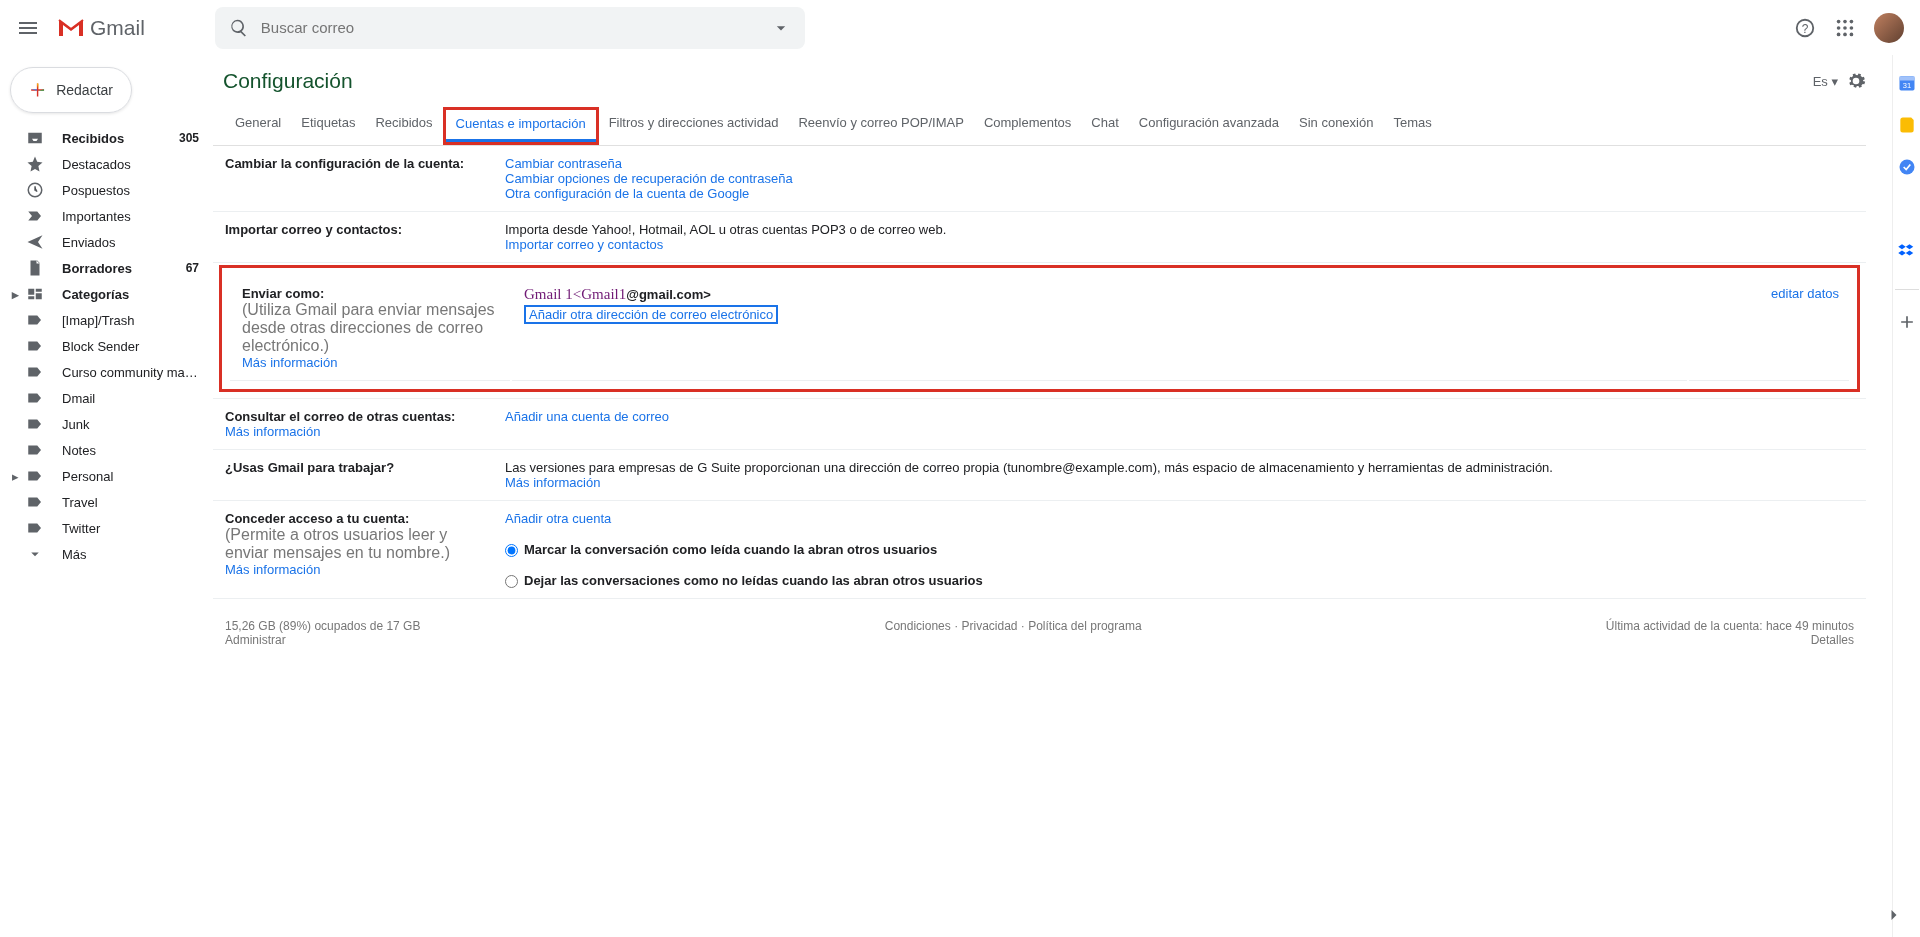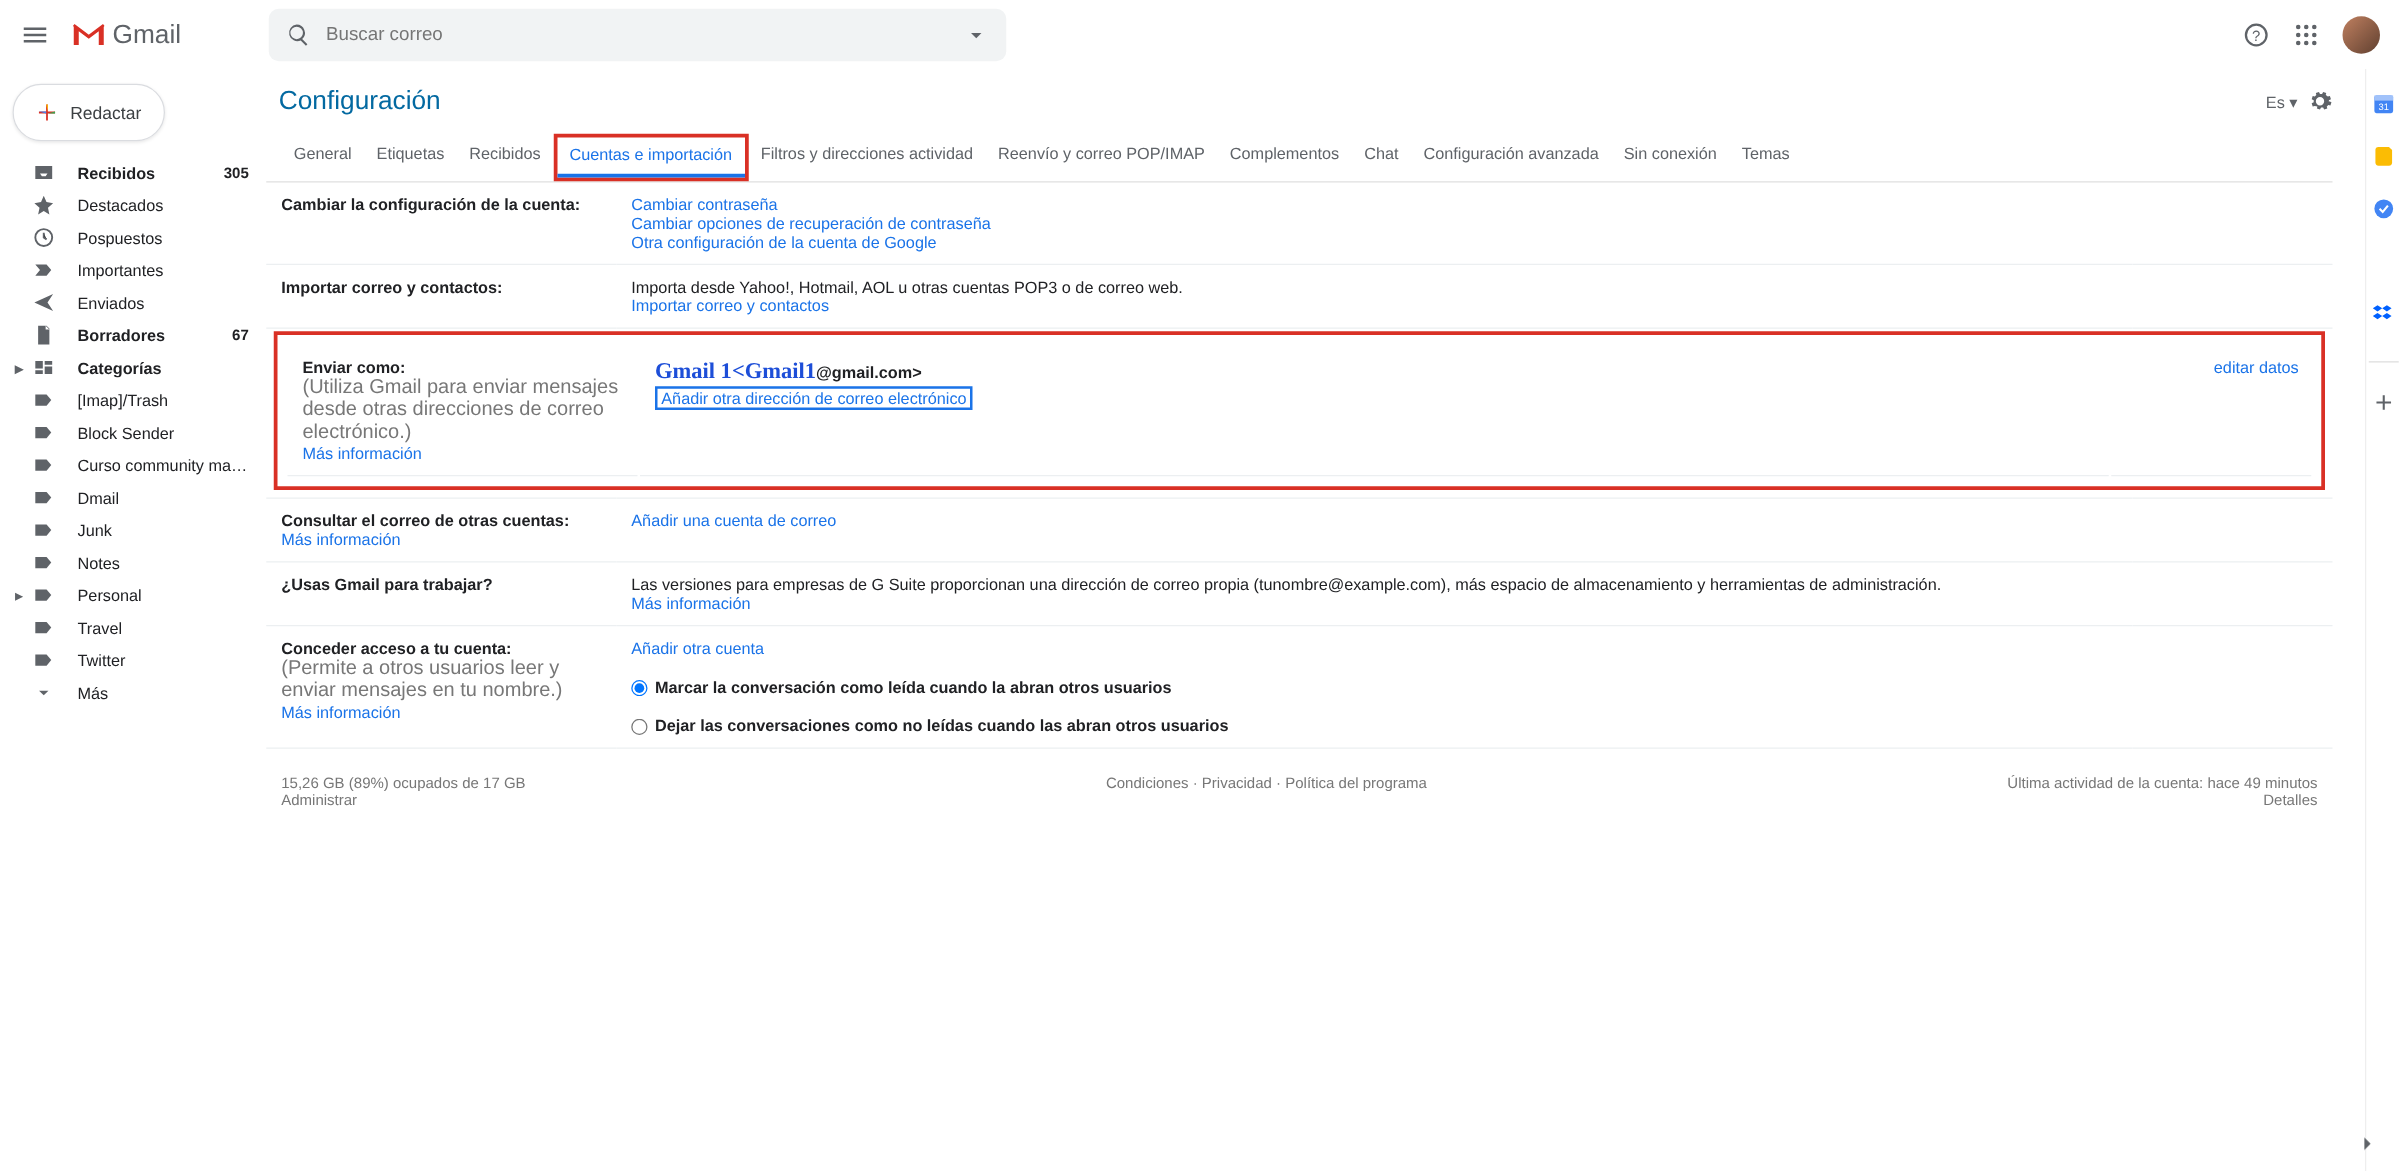--- a/index.html
+++ b/index.html
@@ -21,37 +21,37 @@
 .nav-list { list-style:none; }
 .nav-item { display:flex; align-items:center; height:26px; padding-left:26px; padding-right:14px; cursor:pointer; color:#202124; font-size:13px;}
 .nav-item .nav-icon { width:18px; height:18px; margin-right:18px; color:#5f6368; flex-shrink:0;}
 .nav-item .nav-label { flex:1; white-space:nowrap; overflow:hidden; text-overflow:ellipsis;}
 .nav-item .nav-count { font-size:12px; color:#5f6368;}
 .nav-item.bold .nav-label, .nav-item.bold .nav-count { font-weight:bold; color:#202124;}
 .chev { width:12px; margin-left:-14px; margin-right:2px; color:#5f6368; visibility:hidden;}
 .nav-item.hasChev .chev { visibility:visible;}
 .main { flex:1; padding-right:54px;}
 .title-row { display:flex; align-items:center; padding:14px 0 8px 10px;}
-.title-row h2 { font-size:21px; font-weight:normal; color:#0369a1;}
+.title-row h2 { font-size:21px; font-weight:normal; color:#14532d;}
 .title-right { margin-left:auto; display:flex; align-items:center; gap:8px; color:#5f6368; font-size:13px;}
 .gear { width:20px; height:20px; color:#5f6368;}
 .tabs-wrap { border-bottom:1px solid #e0e0e0;}
 .tabs { display:flex; gap:0; padding-left:12px; padding-top:6px;}
 .tabs .tab { padding:8px 10px 10px; font-size:13px; color:#5f6368; cursor:pointer; white-space:nowrap;}
 .red-box-tab { border:3px solid #d93025; padding:0 !important; }
 .red-box-tab .inner { padding:6px 10px 8px; display:block; color:#1a73e8; border-bottom:3px solid #1a73e8;}
 .settings-table { width:100%; border-collapse:collapse;}
 .settings-table td { vertical-align:top; padding:10px 10px 10px 12px; font-size:13px;}
 .settings-table tr.sep td { border-bottom:1px solid #eceff1;}
 .leftcol { width:280px;}
 .rightaction { width:160px; text-align:right;}
 a.link { color:#1a73e8; text-decoration:none; cursor:pointer;}
 .subtext { font-size:16px; color:#777;}
 .bold { font-weight:bold;}
-.redlabel { color:#1d4ed8; font-weight:bold; font-family: 'Times New Roman', serif; font-size:18px;}
+.redlabel { color:#701a75; font-weight:normal; font-family: 'Times New Roman', serif; font-size:15px;}
 .radio-row { display:flex; align-items:flex-end; gap:6px; margin-top:16px;}
 .red-highlight { border:3px solid #d93025; }
 .blue-underline { border:2px solid #1a73e8; padding:0 3px; }
 .footer { display:flex; justify-content:space-between; padding:20px 12px; font-size:12px; color:#777;}
 .footer a { color:#777; text-decoration:none;}
 .right-rail { position:fixed; right:0; top:55px; bottom:0; width:28px; border-left:1px solid #eee; background:#fff; display:flex; flex-direction:column; align-items:center; gap:22px; padding-top:18px;}
 .right-rail .ri { width:20px; height:20px; cursor:pointer;}
 .chevron-bottom { position:fixed; right:16px; bottom:12px; color:#5f6368;}
 </style>
 </head>

